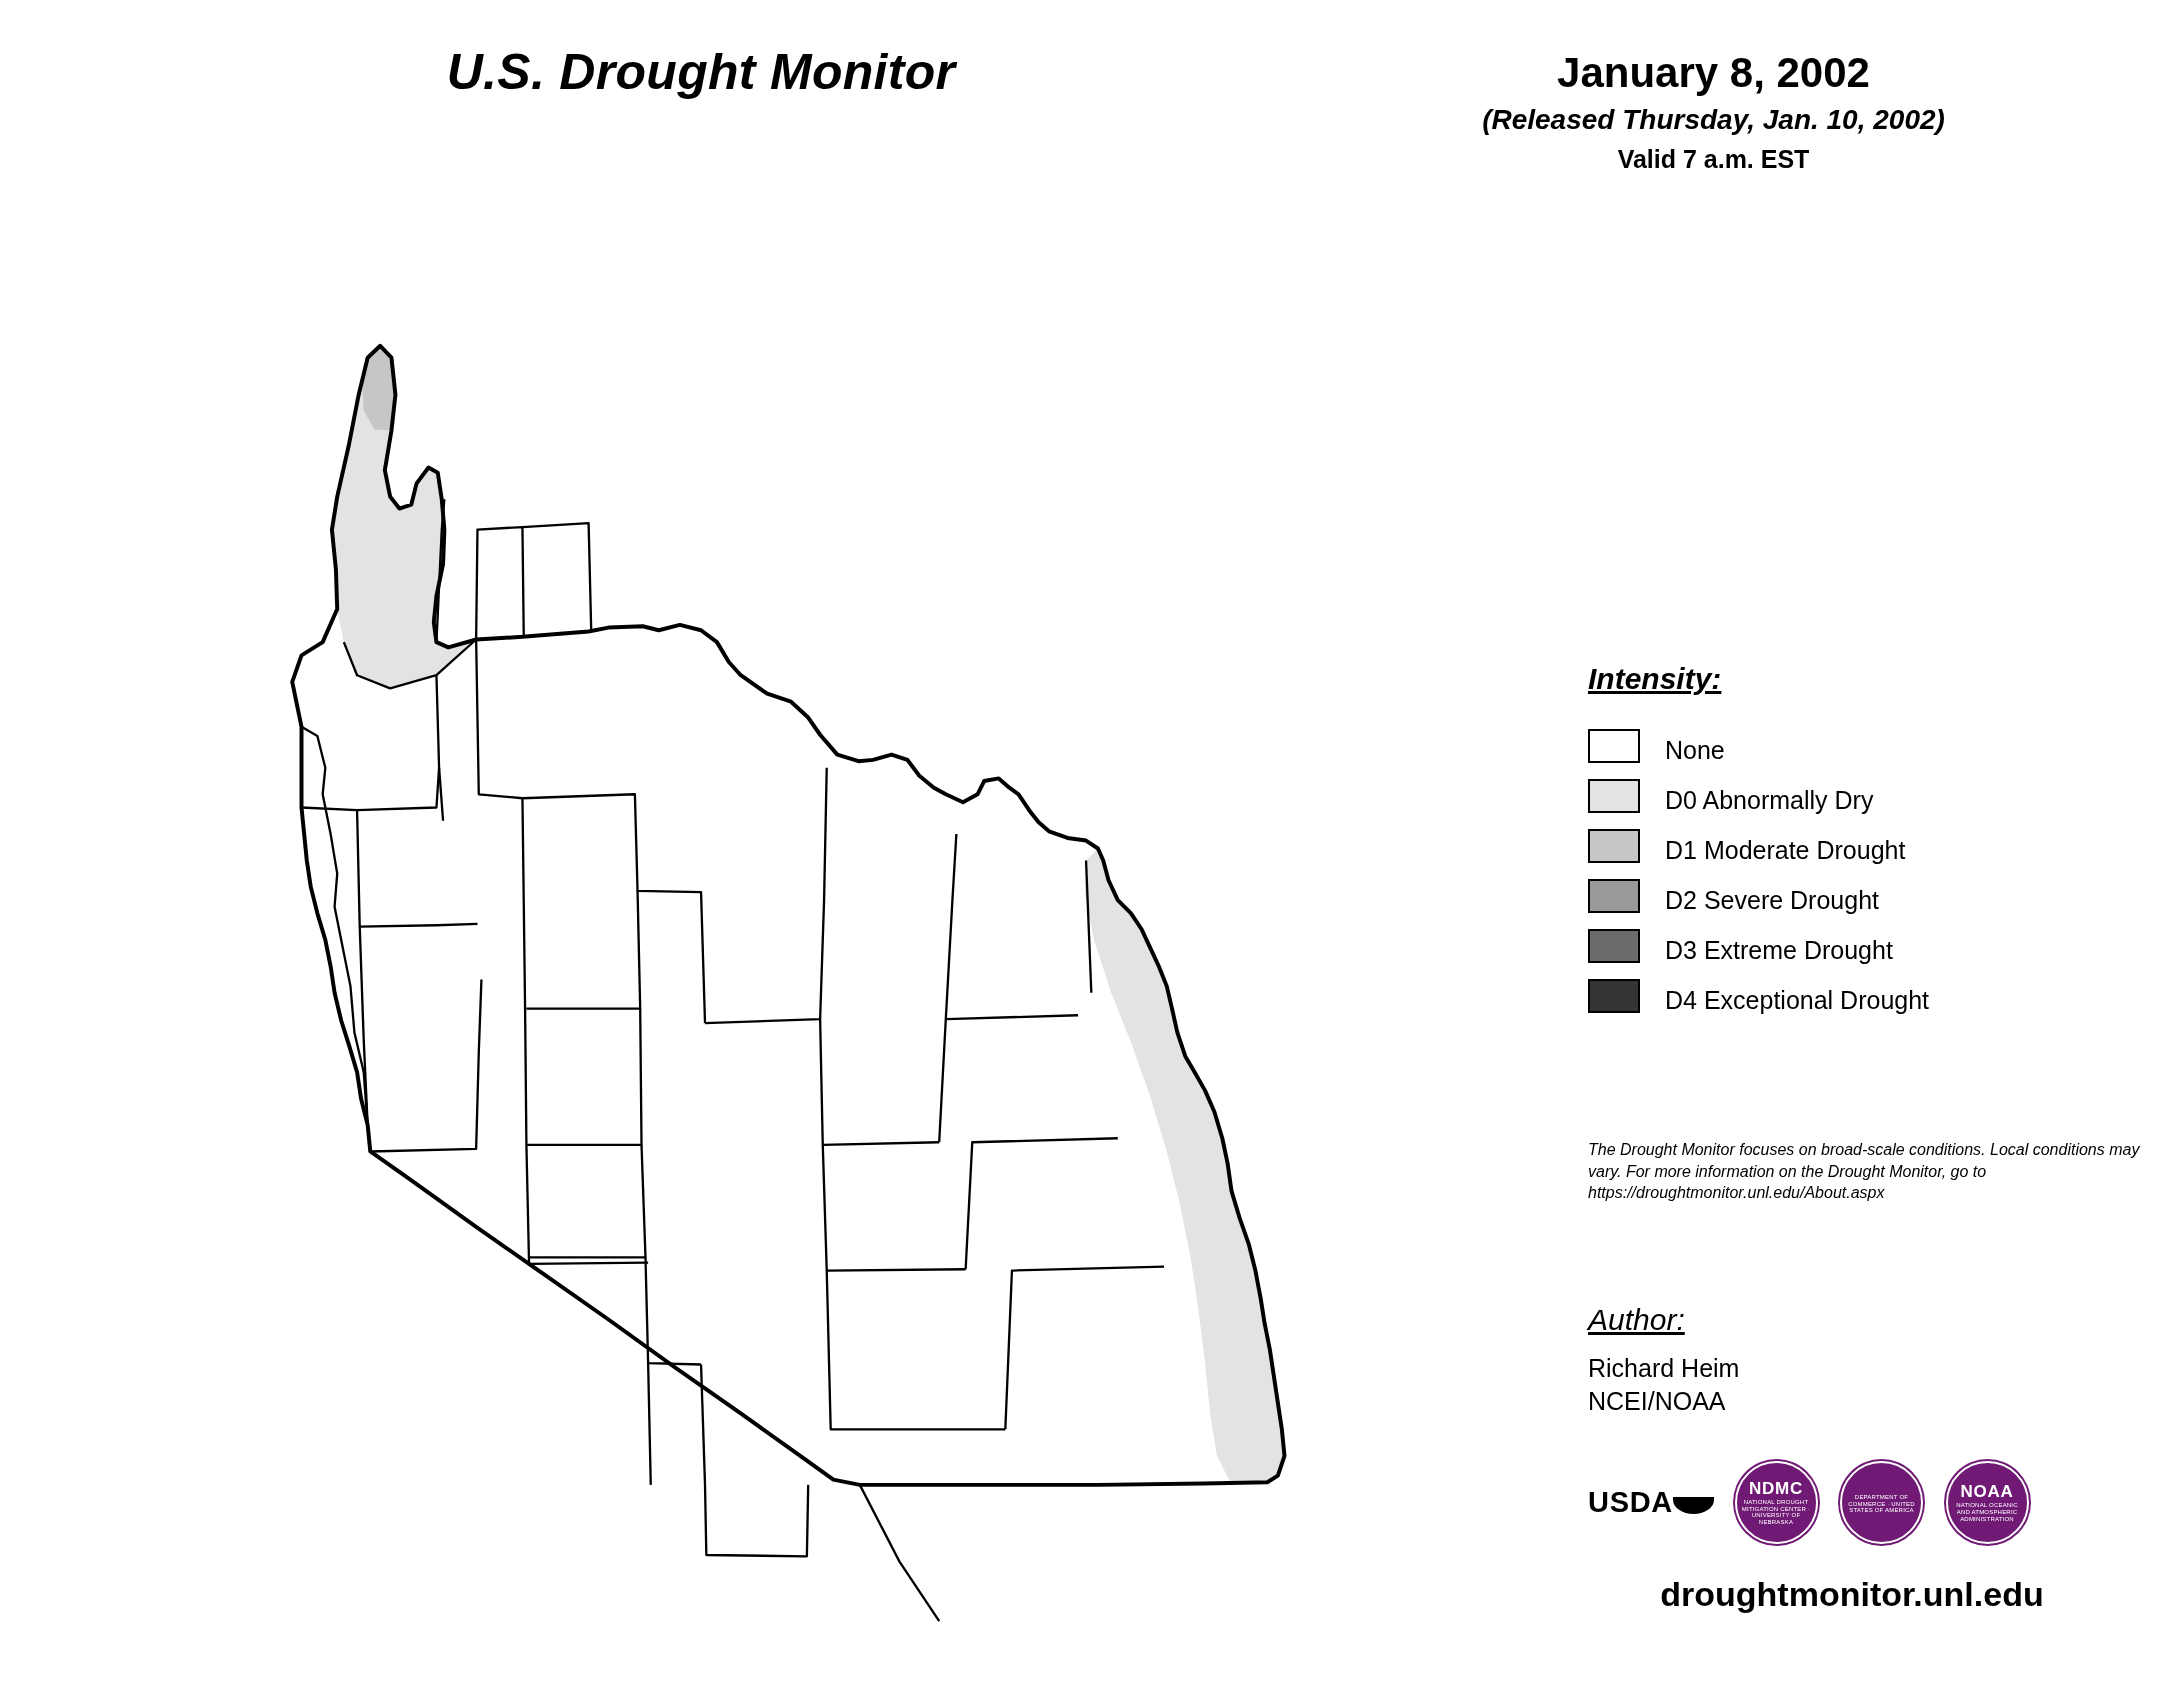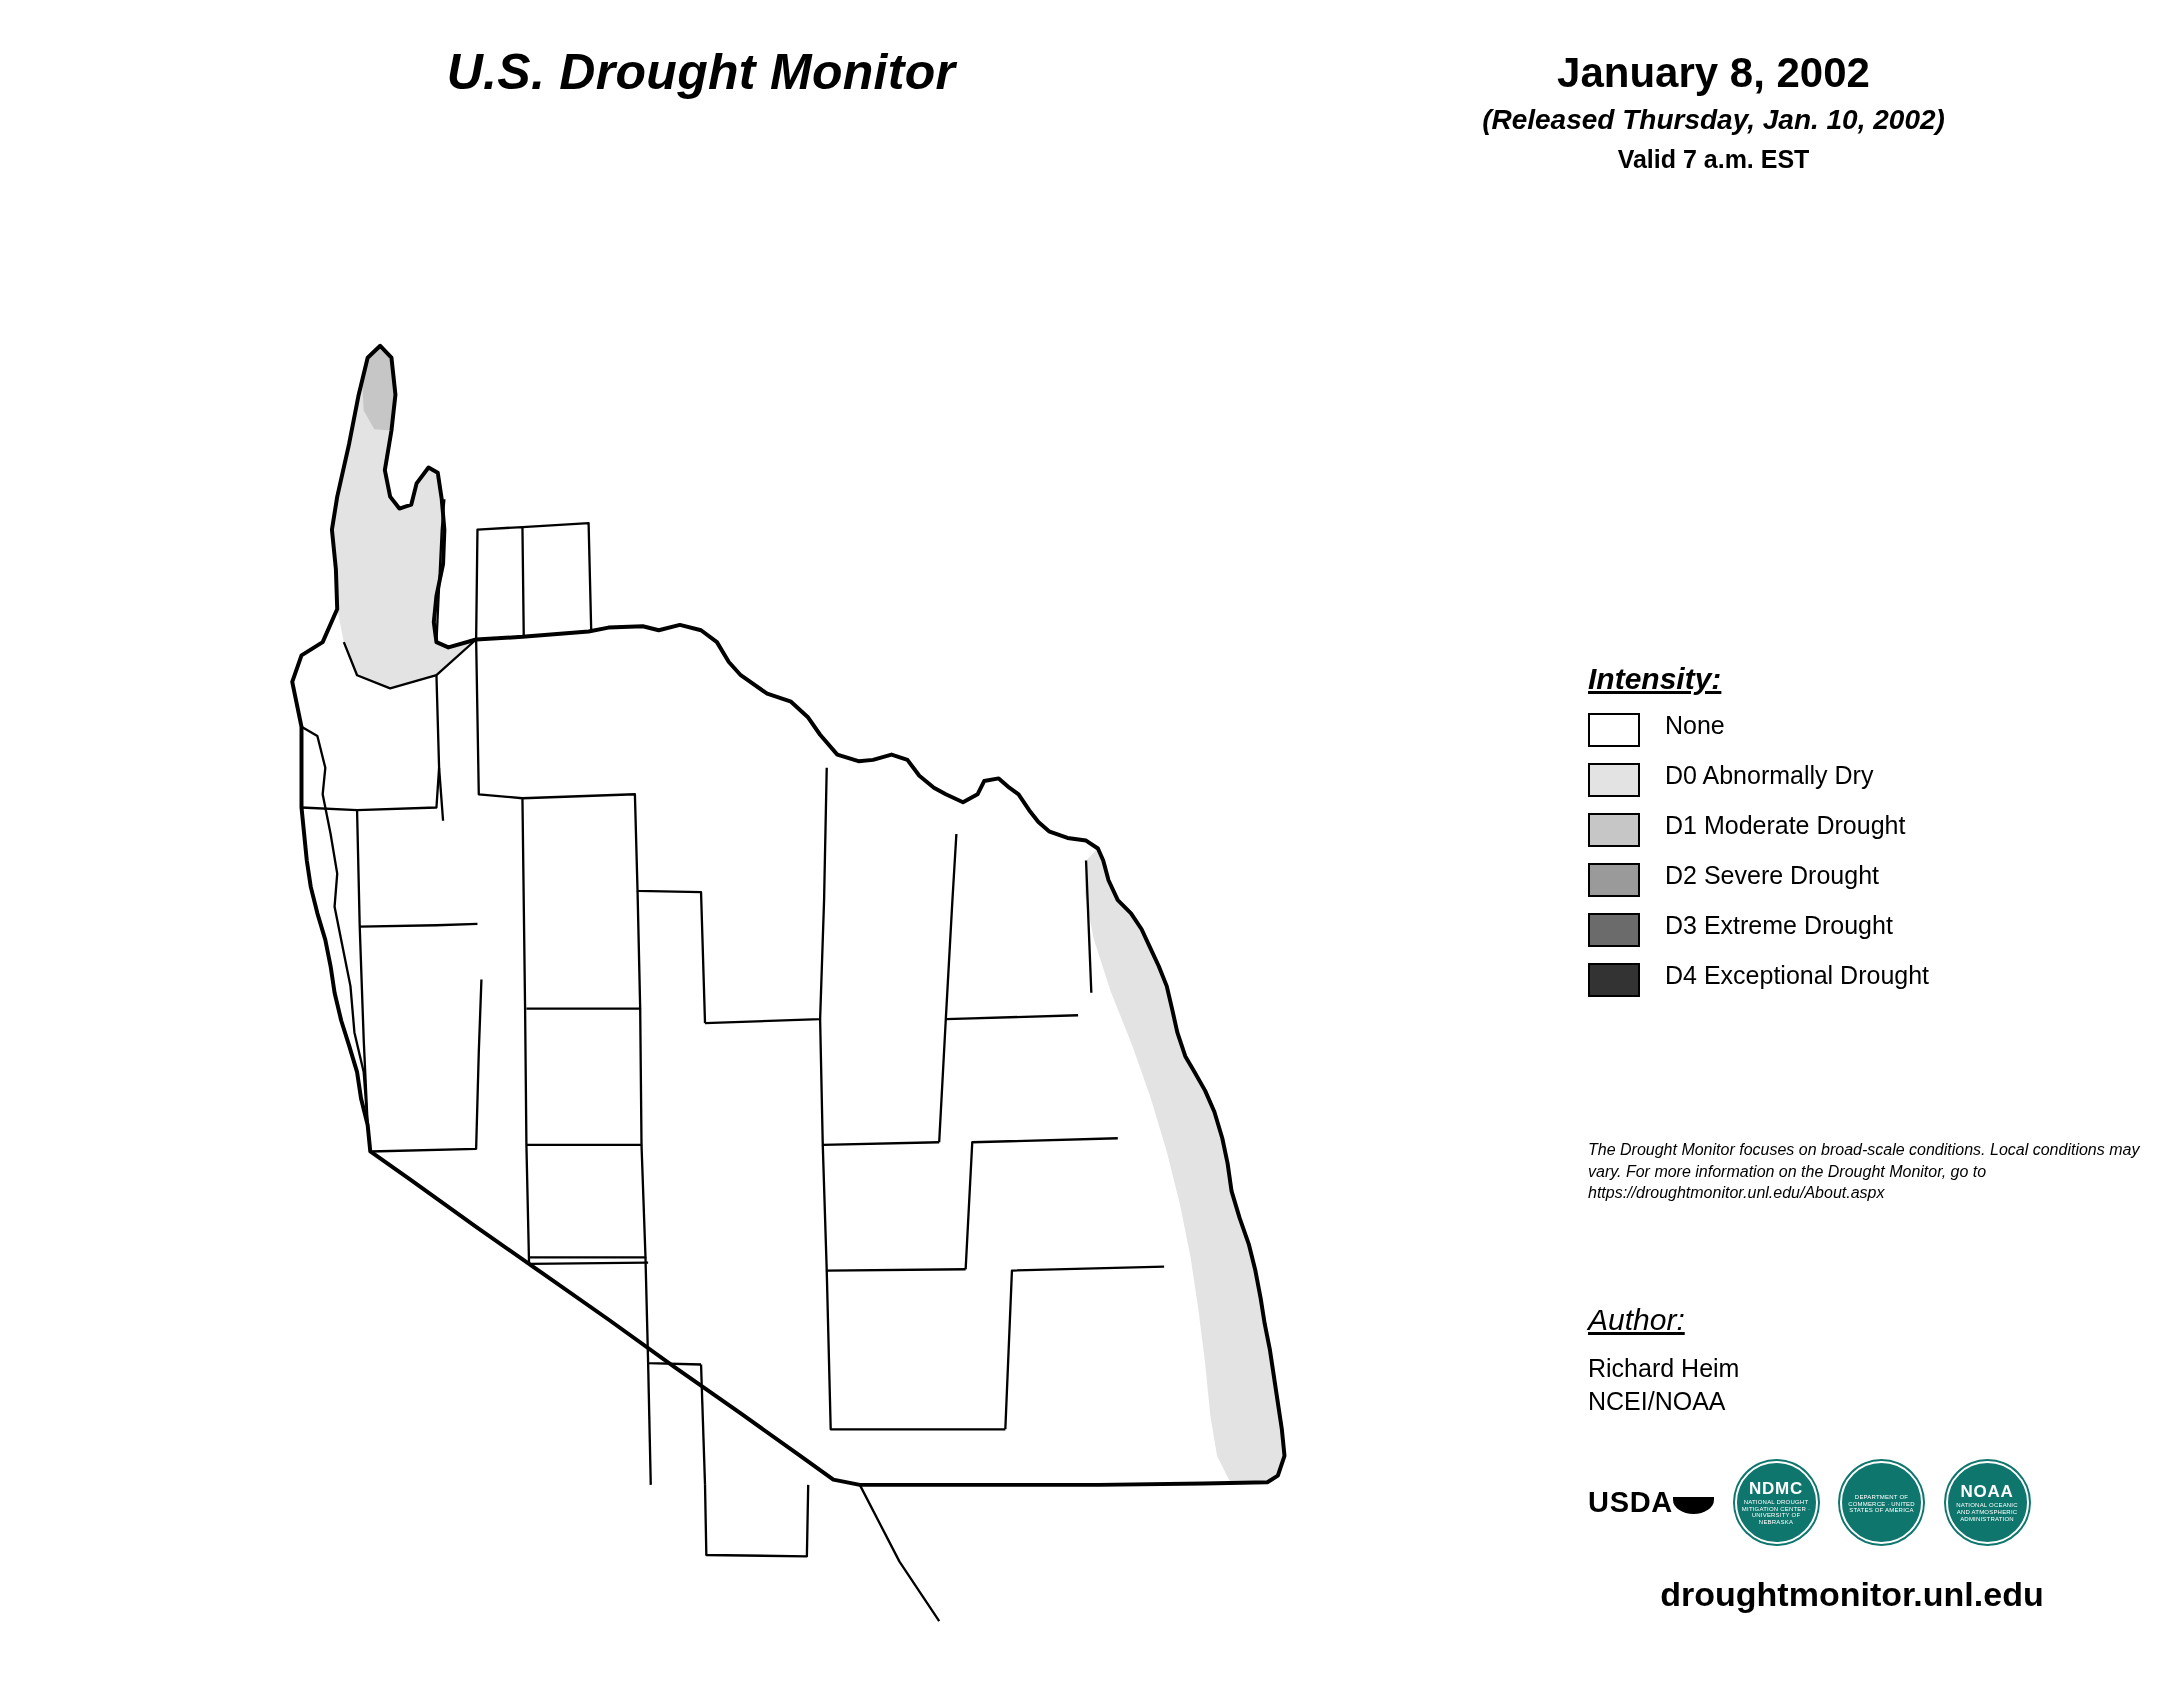--- a/index.html
+++ b/index.html
@@ -87,21 +87,21 @@
   }
   #legend-title {
     font-size: 30px;
     font-weight: bold;
     font-style: italic;
     text-decoration: underline;
     margin-bottom: 17px;
   }
   .legend-row {
     display: flex;
-    align-items: flex-start;
+    align-items: flex-end;
     height: 50px;
   }
   .legend-swatch {
     width: 52px;
     height: 34px;
     border: 2px solid #000000;
     box-sizing: border-box;
     flex: 0 0 auto;
   }
   .legend-label {
@@ -172,21 +172,21 @@
     width: 99px;
     height: 17px;
     margin-top: 6.6px;
     background: #000000;
     border-radius: 0 0 60% 60% / 0 0 100% 100%;
   }
   .logo-round {
     width: 87px;
     height: 87px;
     border-radius: 50%;
-    background: #0f766e;
+    background: #701a75;
     color: #ffffff;
     display: flex;
     align-items: center;
     justify-content: center;
     text-align: center;
     overflow: hidden;
   }
   .logo-round .inner {
     width: 79px;
     height: 79px;

